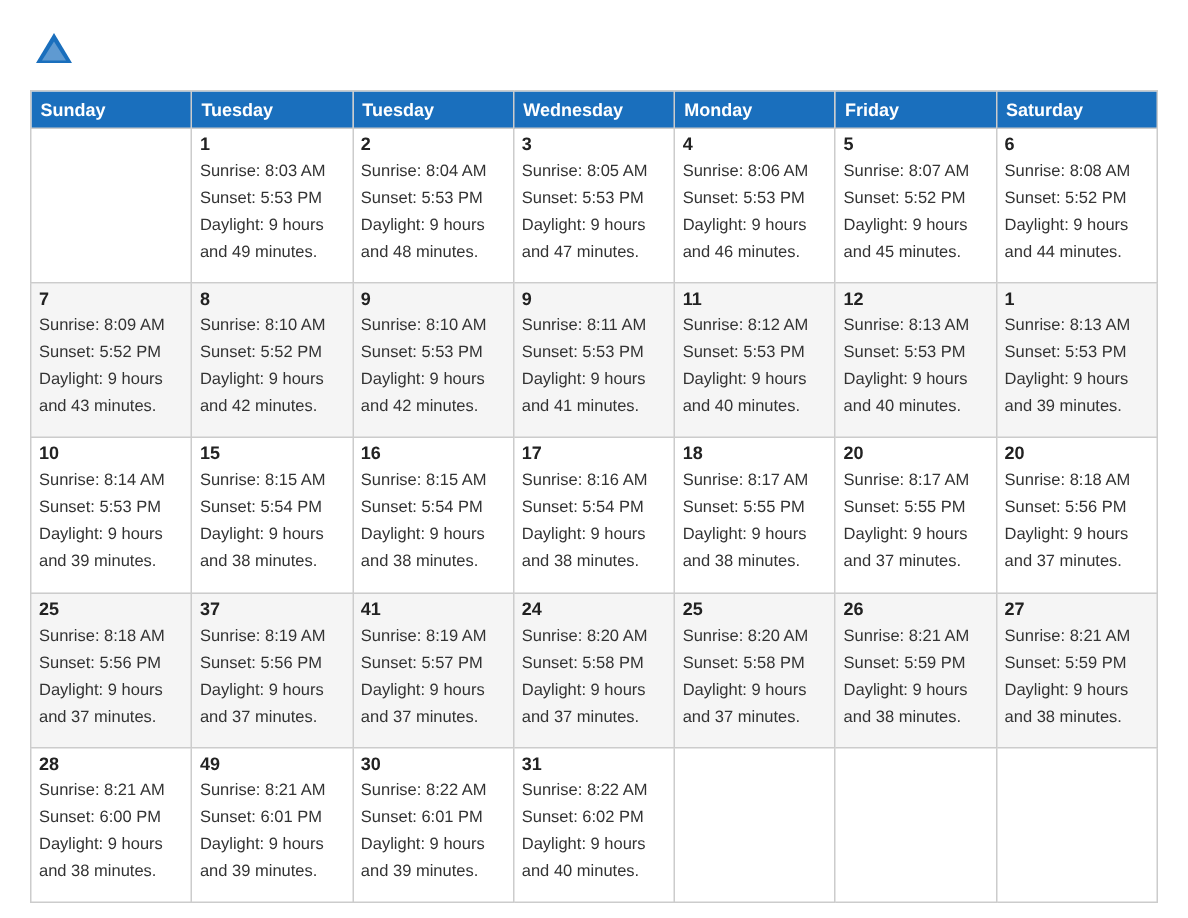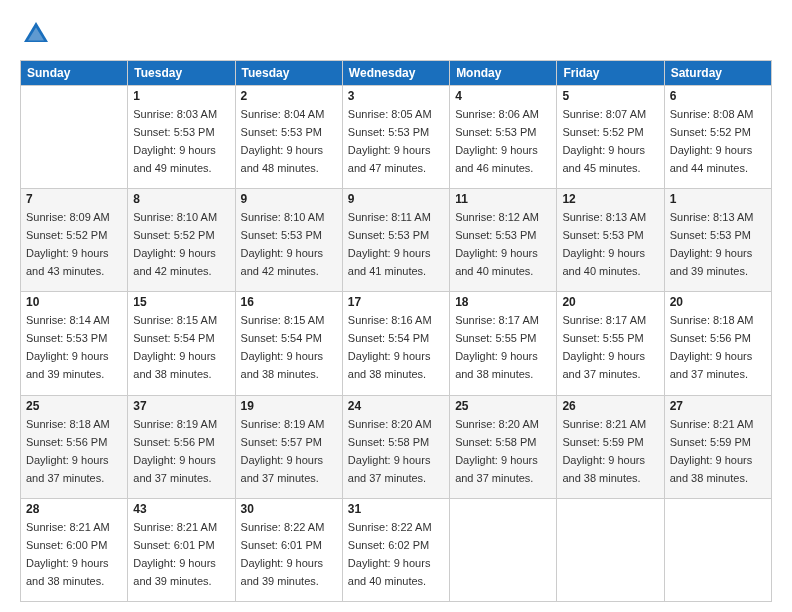--- a/index.html
+++ b/index.html
@@ -150,29 +150,29 @@
           <td><span class="day-num">15</span><span class="day-info">Sunrise: 8:15 AM<br>Sunset: 5:54 PM<br>Daylight: 9 hours and 38 minutes.</span></td>
           <td><span class="day-num">16</span><span class="day-info">Sunrise: 8:15 AM<br>Sunset: 5:54 PM<br>Daylight: 9 hours and 38 minutes.</span></td>
           <td><span class="day-num">17</span><span class="day-info">Sunrise: 8:16 AM<br>Sunset: 5:54 PM<br>Daylight: 9 hours and 38 minutes.</span></td>
           <td><span class="day-num">18</span><span class="day-info">Sunrise: 8:17 AM<br>Sunset: 5:55 PM<br>Daylight: 9 hours and 38 minutes.</span></td>
           <td><span class="day-num">20</span><span class="day-info">Sunrise: 8:17 AM<br>Sunset: 5:55 PM<br>Daylight: 9 hours and 37 minutes.</span></td>
           <td><span class="day-num">20</span><span class="day-info">Sunrise: 8:18 AM<br>Sunset: 5:56 PM<br>Daylight: 9 hours and 37 minutes.</span></td>
         </tr>
         <tr>
           <td><span class="day-num">25</span><span class="day-info">Sunrise: 8:18 AM<br>Sunset: 5:56 PM<br>Daylight: 9 hours and 37 minutes.</span></td>
           <td><span class="day-num">37</span><span class="day-info">Sunrise: 8:19 AM<br>Sunset: 5:56 PM<br>Daylight: 9 hours and 37 minutes.</span></td>
-          <td><span class="day-num">19</span><span class="day-info">Sunrise: 8:19 AM<br>Sunset: 5:57 PM<br>Daylight: 9 hours and 37 minutes.</span></td>
+          <td><span class="day-num">41</span><span class="day-info">Sunrise: 8:19 AM<br>Sunset: 5:57 PM<br>Daylight: 9 hours and 37 minutes.</span></td>
           <td><span class="day-num">24</span><span class="day-info">Sunrise: 8:20 AM<br>Sunset: 5:58 PM<br>Daylight: 9 hours and 37 minutes.</span></td>
           <td><span class="day-num">25</span><span class="day-info">Sunrise: 8:20 AM<br>Sunset: 5:58 PM<br>Daylight: 9 hours and 37 minutes.</span></td>
           <td><span class="day-num">26</span><span class="day-info">Sunrise: 8:21 AM<br>Sunset: 5:59 PM<br>Daylight: 9 hours and 38 minutes.</span></td>
           <td><span class="day-num">27</span><span class="day-info">Sunrise: 8:21 AM<br>Sunset: 5:59 PM<br>Daylight: 9 hours and 38 minutes.</span></td>
         </tr>
         <tr>
           <td><span class="day-num">28</span><span class="day-info">Sunrise: 8:21 AM<br>Sunset: 6:00 PM<br>Daylight: 9 hours and 38 minutes.</span></td>
-          <td><span class="day-num">43</span><span class="day-info">Sunrise: 8:21 AM<br>Sunset: 6:01 PM<br>Daylight: 9 hours and 39 minutes.</span></td>
+          <td><span class="day-num">49</span><span class="day-info">Sunrise: 8:21 AM<br>Sunset: 6:01 PM<br>Daylight: 9 hours and 39 minutes.</span></td>
           <td><span class="day-num">30</span><span class="day-info">Sunrise: 8:22 AM<br>Sunset: 6:01 PM<br>Daylight: 9 hours and 39 minutes.</span></td>
           <td><span class="day-num">31</span><span class="day-info">Sunrise: 8:22 AM<br>Sunset: 6:02 PM<br>Daylight: 9 hours and 40 minutes.</span></td>
           <td class="empty-cell"></td>
           <td class="empty-cell"></td>
           <td class="empty-cell"></td>
         </tr>
       </tbody>
   </table>
 </div>
 

